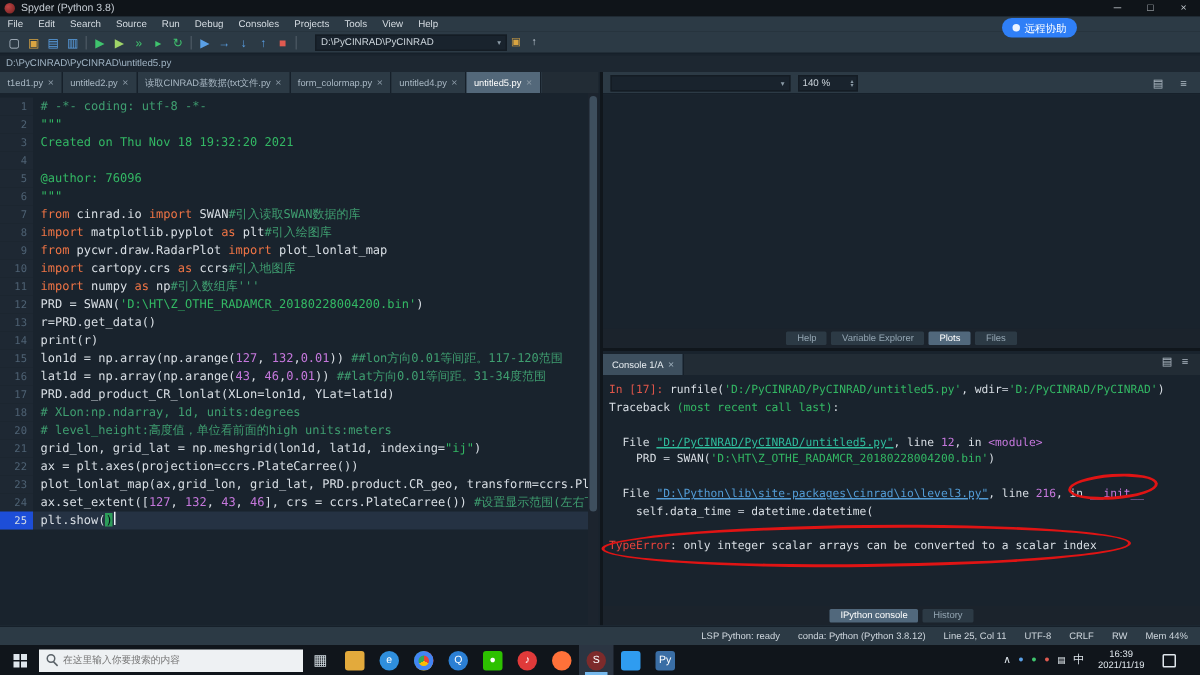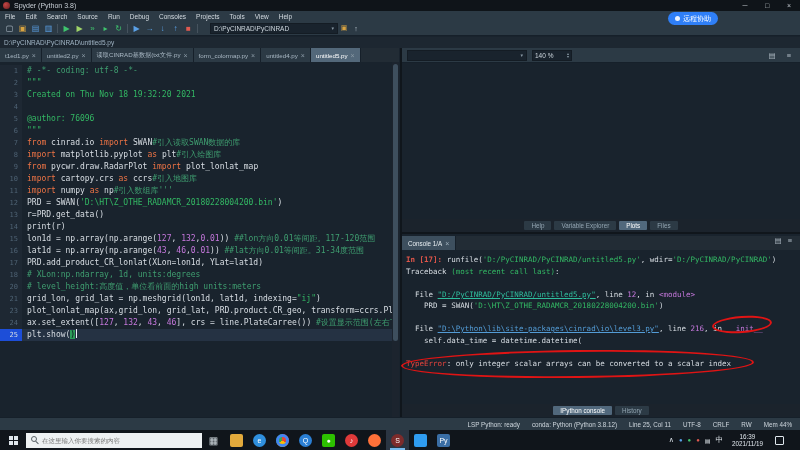--- a/index.html
+++ b/index.html
@@ -53,21 +53,21 @@
   .vscroll{position:absolute;right:0;top:14px;bottom:0;width:7px;background:#1c242e}
   .vscroll .thumb{position:absolute;left:1px;right:1px;top:2px;height:78%;background:#3e4f5e;border-radius:3px}
 
   
   .tk-pl{color:#d8dee4}
   .tk-kw{color:#ef7445}
   .tk-str{color:#33b864}
   .tk-com{color:#3f9e70}
   .tk-num{color:#c678dd}
   .tk-mag{color:#c678dd}
-  .tk-prompt{color:#e0564a;font-weight:bold}
+  .tk-prompt{color:#e0564a;font-weight:normal}
   .tk-err{color:#e8433c}
   .tk-link1{color:#2fbd9d;text-decoration:underline}
   .tk-link2{color:#539cd6;text-decoration:underline}
   .tk-match{background:#2d9c5a;color:#081018}
 
   
   .right-pane{position:absolute;left:400px;top:48px;width:400px;height:369px;border-left:2px solid #10161c;background:#19232d}
   .right-top{position:absolute;top:0;left:0;right:0;height:186px;border-bottom:2px solid #10161c}
   .rtoolbar{height:15px;background:#2c3a45;border-bottom:1px solid #16202a;display:flex;align-items:center;gap:5px;padding:0 5px}
   .rcombo{width:120px}
@@ -293,26 +293,30 @@
         </div>
         <div class="crow">
           <span class="gut">20</span>
           <span class="ct"><span class="tk-com"># level_height:高度值，单位看前面的high units:meters</span></span>
         </div>
         <div class="crow">
           <span class="gut">21</span>
           <span class="ct"><span class="tk-pl">grid_lon, grid_lat = np.meshgrid(lon1d, lat1d, indexing=</span><span class="tk-str">"ij"</span><span class="tk-pl">)</span></span>
         </div>
         <div class="crow">
+          <span class="gut">22</span>
+          <span class="ct"><span class="tk-pl">ax = plt.axes(projection=ccrs.PlateCarree())</span></span>
+        </div>
+        <div class="crow">
           <span class="gut">23</span>
           <span class="ct"><span class="tk-pl">plot_lonlat_map(ax,grid_lon, grid_lat, PRD.product.CR_geo, transform=ccrs.Plat</span></span>
         </div>
         <div class="crow">
           <span class="gut">24</span>
-          <span class="ct"><span class="tk-pl">ax.set_extent([</span><span class="tk-num">127</span><span class="tk-pl">, </span><span class="tk-num">132</span><span class="tk-pl">, </span><span class="tk-num">43</span><span class="tk-pl">, </span><span class="tk-num">46</span><span class="tk-pl">], crs = line.PlateCarree()) </span><span class="tk-com">#设置显示范围(左右下上)</span></span>
+          <span class="ct"><span class="tk-pl">ax.set_extent([</span><span class="tk-num">127</span><span class="tk-pl">, </span><span class="tk-num">132</span><span class="tk-pl">, </span><span class="tk-num">43</span><span class="tk-pl">, </span><span class="tk-num">46</span><span class="tk-pl">], crs = ccrs.PlateCarree()) </span><span class="tk-com">#设置显示范围(左右下上)</span></span>
         </div>
         <div class="crow cur">
           <span class="gut">25</span>
           <span class="ct"><span class="tk-pl">plt.show(</span><span class="tk-match">)</span><span class="caret"></span></span>
         </div>
       </div>
     <div class="vscroll">
       <div class="thumb"></div>
     </div>
   </div>

